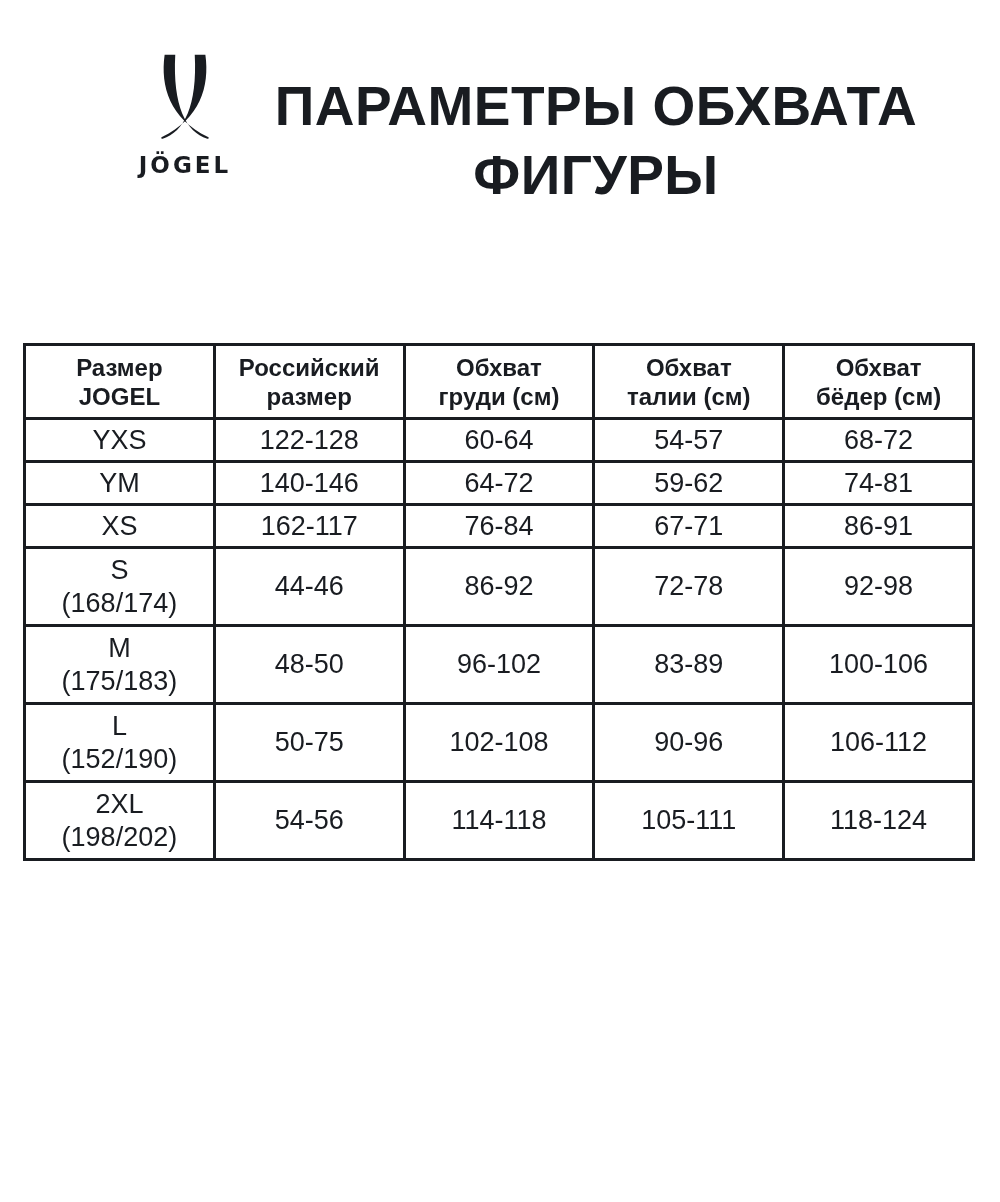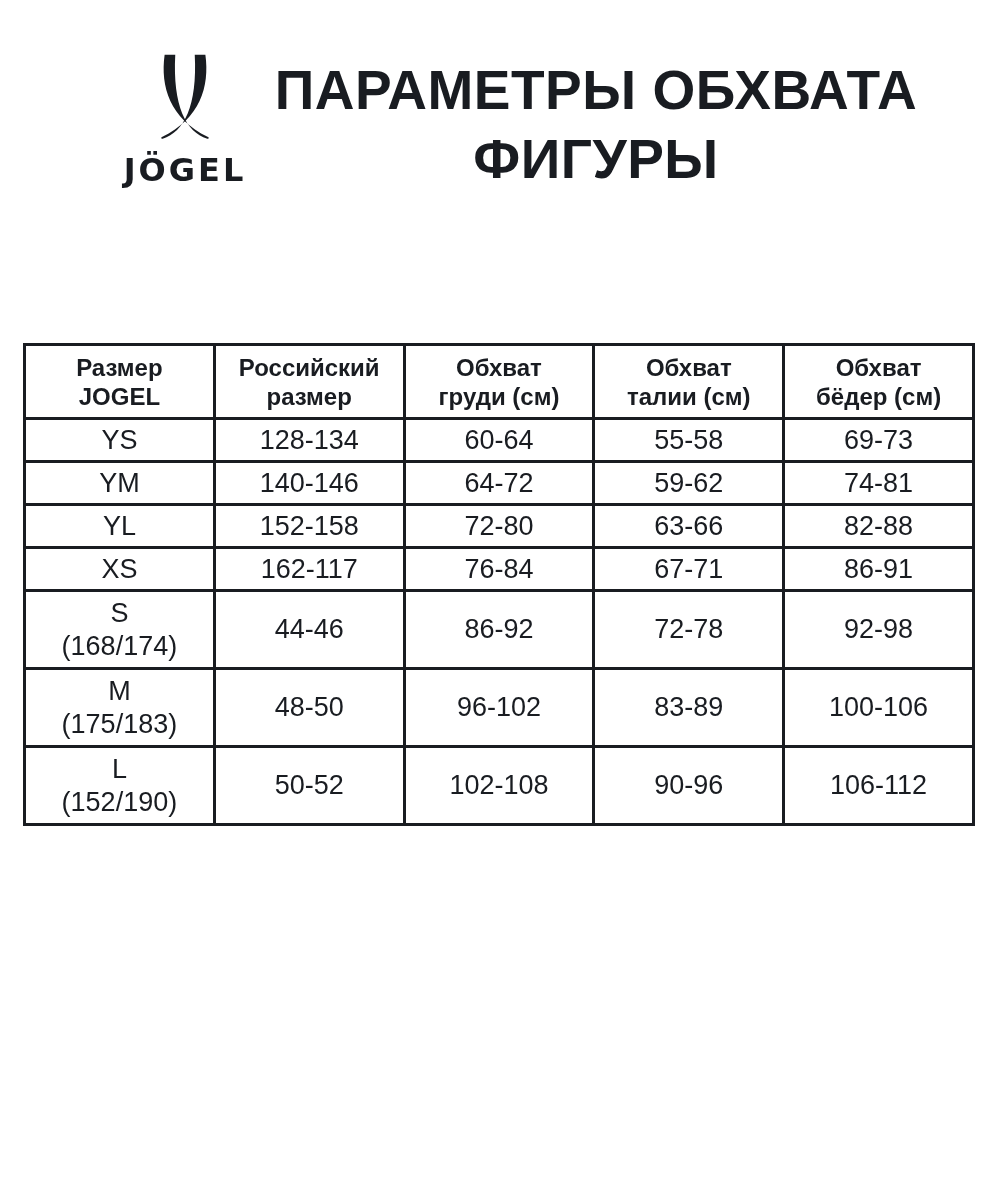--- a/index.html
+++ b/index.html
@@ -26,33 +26,33 @@
   .emblem {
     display: block;
     margin: 0 auto;
     width: 62px;
     height: 90px;
   }
   .wordmark {
     margin-top: 9px;
     font-family: "DejaVu Sans", sans-serif;
     font-weight: 700;
-    font-size: 32px;
+    font-size: 23px;
     letter-spacing: 3px;
     line-height: 1.1;
     white-space: nowrap;
   }
 
   
   .title {
     position: absolute;
     left: 250px;
     right: 58px;
     top: 56px;
-    margin: 0;
+    margin: 16px;
     text-align: center;
     font-family: "Liberation Sans", sans-serif;
     font-weight: 700;
     font-size: 55px;
     line-height: 69px;
     letter-spacing: 0.5px;
   }
 
   
   .size-table {
@@ -122,53 +122,43 @@
           <span>Обхват</span><br>
           <span>талии (см)</span>
         </th>
         <th>
           <span>Обхват</span><br>
           <span>бёдер (см)</span>
         </th>
       </tr>
     </thead>
     <tbody id="table-body">
-
   <tr class="single">
     <td>
-      <div>YS</div>
-
-    </td>
-    <td>128-134</td>
+      <div>YXS</div>
+
+    </td>
+    <td>122-128</td>
     <td>60-64</td>
-    <td>55-58</td>
-    <td>69-73</td>
-  </tr>
+    <td>54-57</td>
+    <td>68-72</td>
+  </tr>
+
 
   <tr class="single">
     <td>
       <div>YM</div>
 
     </td>
     <td>140-146</td>
     <td>64-72</td>
     <td>59-62</td>
     <td>74-81</td>
   </tr>
 
-  <tr class="single">
-    <td>
-      <div>YL</div>
-
-    </td>
-    <td>152-158</td>
-    <td>72-80</td>
-    <td>63-66</td>
-    <td>82-88</td>
-  </tr>
 
   <tr class="single">
     <td>
       <div>XS</div>
 
     </td>
     <td>162-117</td>
     <td>76-84</td>
     <td>67-71</td>
     <td>86-91</td>
@@ -194,24 +184,34 @@
     <td>96-102</td>
     <td>83-89</td>
     <td>100-106</td>
   </tr>
 
   <tr class="double">
     <td>
       <div>L</div>
       <div>(152/190)</div>
     </td>
-    <td>50-52</td>
+    <td>50-75</td>
     <td>102-108</td>
     <td>90-96</td>
     <td>106-112</td>
   </tr>
 
 
+  <tr class="double">
+    <td>
+      <div>2XL</div>
+      <div>(198/202)</div>
+    </td>
+    <td>54-56</td>
+    <td>114-118</td>
+    <td>105-111</td>
+    <td>118-124</td>
+  </tr>
 
 </tbody>
   </table>
 
 </div>
 
 </body></html>

